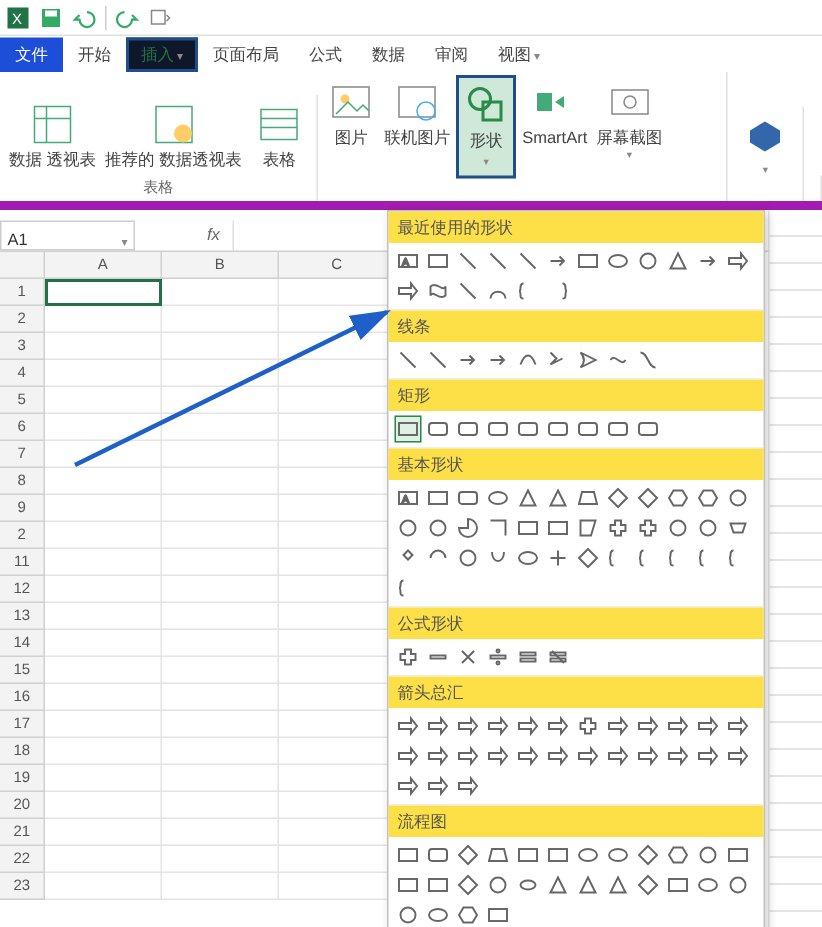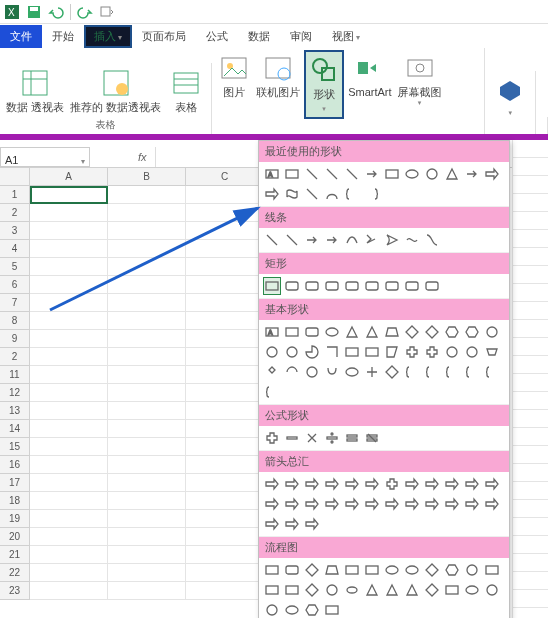--- a/index.html
+++ b/index.html
@@ -43,21 +43,21 @@
 .rowhdr { height:18px; width:30px; }
 .colhdrs { display:flex; }
 .cells { position:relative; }
 .cellrow { display:flex; }
 .cell { width:78px; height:18px; border-right:1px solid #e4e4e4; border-bottom:1px solid #e4e4e4; }
 .cell.sel { border:2px solid #217346; }
 
 
 .shapepanel { position:absolute; left:258px; top:140px; width:252px; background:#fff; border:1px solid #c0c0c0; box-shadow:2px 2px 6px rgba(0,0,0,.2); z-index:10; }
 .sp-sec { border-bottom:1px solid #eee; }
-.sp-hd { background:#f9a8d4; padding:3px 6px; font-size:11px; color:#555; }
+.sp-hd { background:#fde047; padding:3px 6px; font-size:11px; color:#555; }
 .sp-body { padding:3px 4px; display:flex; flex-wrap:wrap; gap:2px; }
 .sh { width:18px; height:18px; border:1px solid transparent; display:flex; align-items:center; justify-content:center; cursor:pointer; }
 .sh.sel { border:1px solid #2a8a4a; background:#e0f0e4; }
 .sh svg { width:14px; height:14px; }
 .sh svg * { stroke:#666; stroke-width:1.3; fill:none; }
 
 
 .arrow-anno { position:absolute; left:40px; top:200px; z-index:20; pointer-events:none; }
 
 

